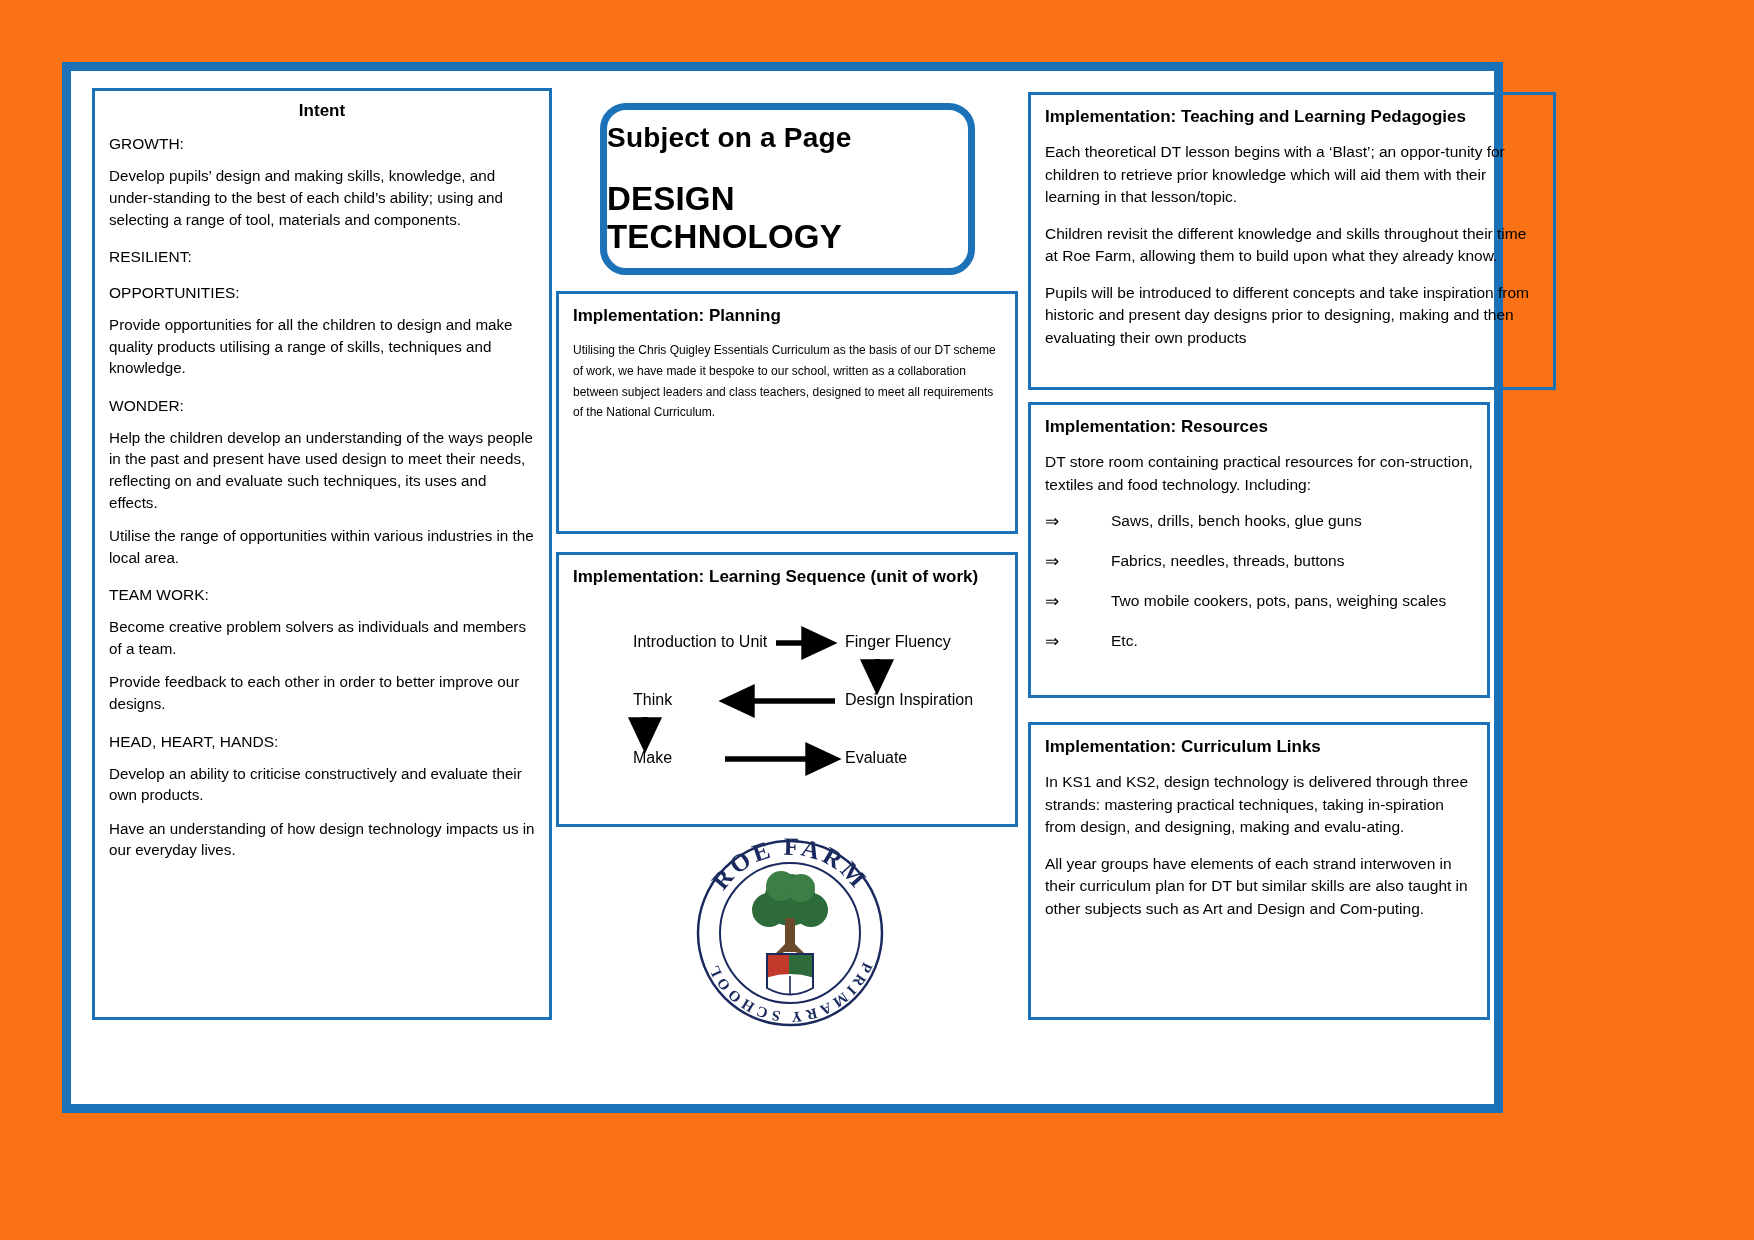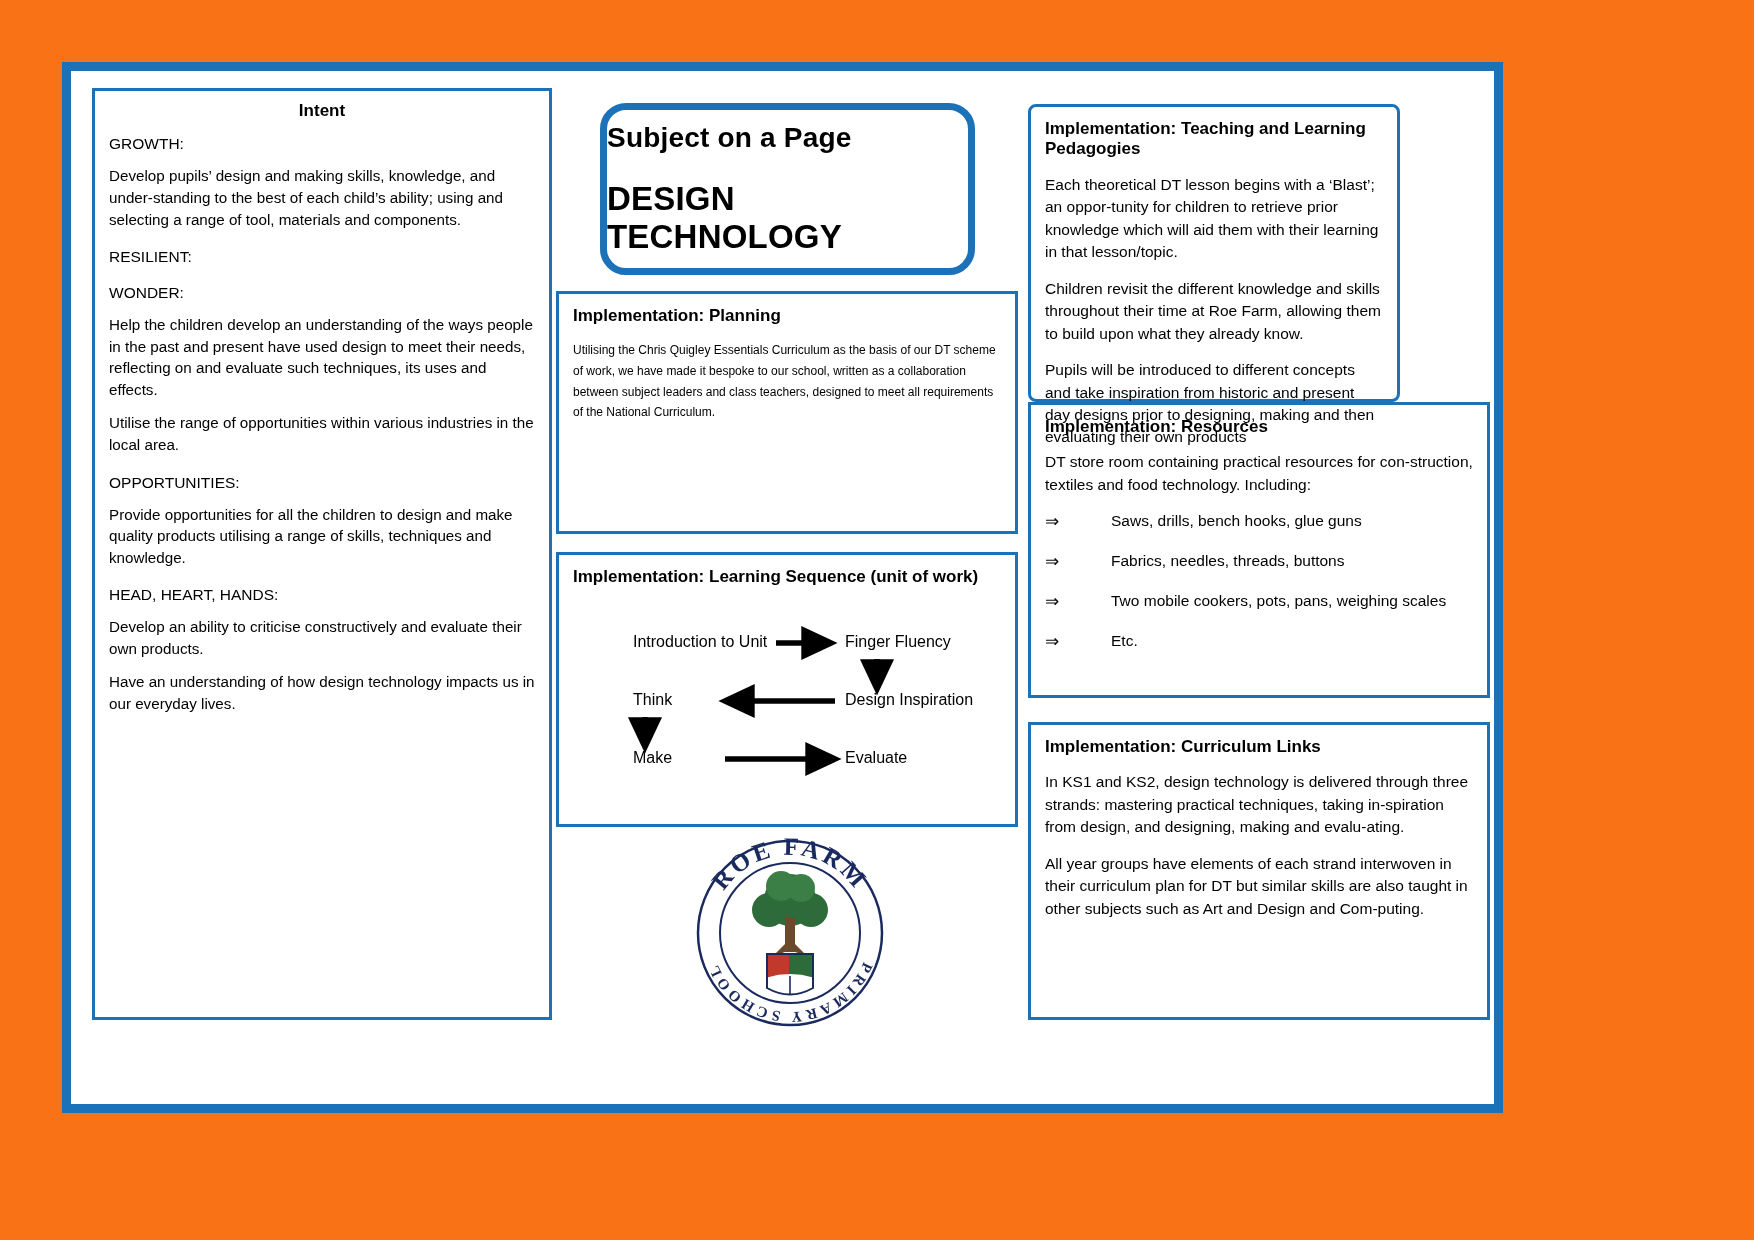--- a/index.html
+++ b/index.html
@@ -130,22 +130,22 @@
   #lbl-intro { left: 60px;  top: 32px; }
   #lbl-finger{ left: 272px; top: 32px; }
   #lbl-think { left: 60px;  top: 90px; }
   #lbl-design{ left: 272px; top: 90px; }
   #lbl-make  { left: 60px;  top: 148px; }
   #lbl-eval  { left: 272px; top: 148px; }
   #seq-arrows { position: absolute; left: 0; top: 0; }
 
   
   #pedagogy-panel {
-    left: 1028px; top: 104px;
-    width: 372px; height: 298px; border-radius: 8px;
+    left: 1028px; top: 92px;
+    width: 528px; height: 298px;
   }
   #resources-panel {
     left: 1028px; top: 402px;
     width: 462px; height: 296px;
   }
   #links-panel {
     left: 1028px; top: 722px;
     width: 462px; height: 298px;
   }
   #pedagogy-panel p.body,
@@ -210,30 +210,35 @@
         <div class="intent-block">
           <div class="heading">GROWTH:</div>
           <p class="body">Develop pupils’ design and making skills, knowledge, and under-standing to the best of each child’s ability; using and selecting a range of tool, materials and components.</p>
         </div>
 
         <div class="intent-block">
           <div class="heading">RESILIENT:</div>
         </div>
 
         <div class="intent-block">
+          <div class="heading">OPPORTUNITIES:</div>
+          <p class="body">Provide opportunities for all the children to design and make quality products utilising a range of skills, techniques and knowledge.</p>
+        </div>
+
+        <div class="intent-block">
           <div class="heading">WONDER:</div>
           <p class="body">Help the children develop an understanding of the ways people in the past and present have used design to meet their needs, reflecting on and evaluate such techniques, its uses and effects.</p>
           <p class="body">Utilise the range of opportunities within various industries in the local area.</p>
         </div>
 
         <div class="intent-block">
-          <div class="heading">OPPORTUNITIES:</div>
-          <p class="body">Provide opportunities for all the children to design and make quality products utilising a range of skills, techniques and knowledge.</p>
-        </div>
-
+          <div class="heading">TEAM WORK:</div>
+          <p class="body">Become creative problem solvers as individuals and members of a team.</p>
+          <p class="body">Provide feedback to each other in order to better improve our designs.</p>
+        </div>
 
         <div class="intent-block">
           <div class="heading">HEAD, HEART, HANDS:</div>
           <p class="body">Develop an ability to criticise constructively and evaluate their own products.</p>
           <p class="body">Have an understanding of how design technology impacts us in our everyday lives.</p>
         </div>
       </div>
     </section>
 
     <div id="title-box">

